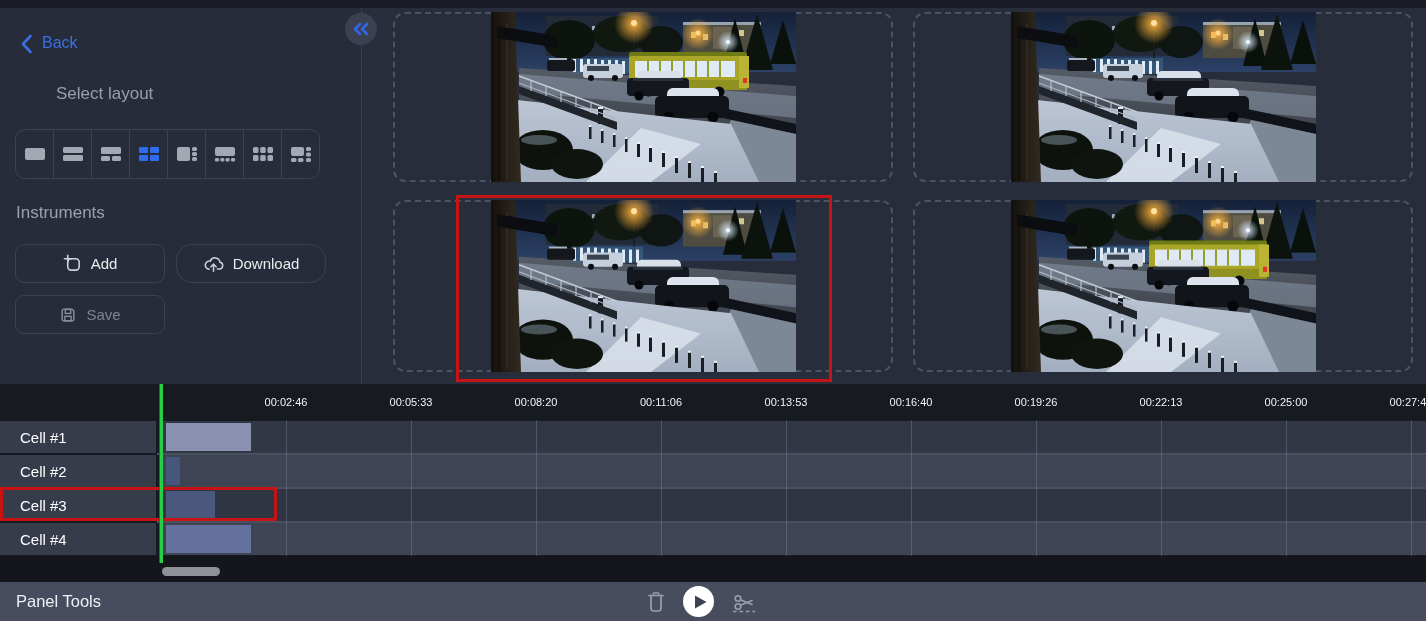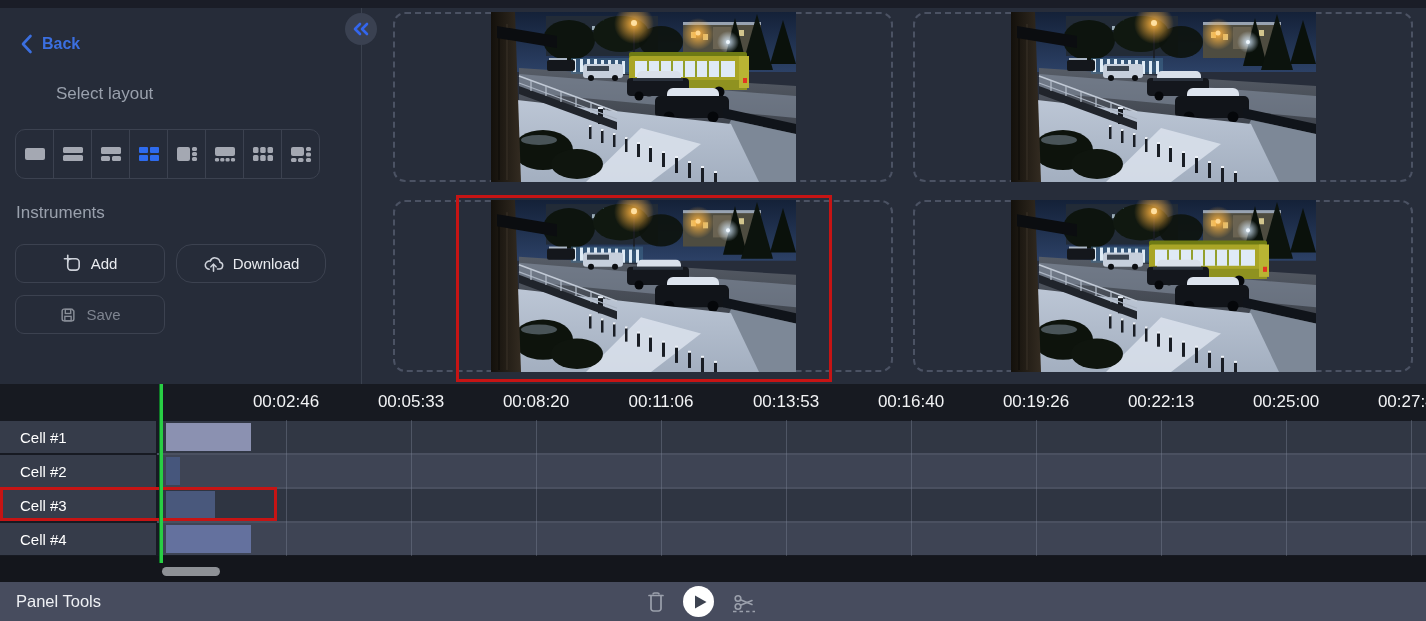--- a/index.html
+++ b/index.html
@@ -7,22 +7,22 @@
     background:#272d3a;font-family:"Liberation Sans",sans-serif;
     -webkit-font-smoothing:antialiased;}
   .abs{position:absolute;}
 
   
   .top-strip{left:0;top:0;width:1426px;height:8px;background:#1a1d27;}
 
   
   .sidebar{left:0;top:8px;width:362px;height:377px;background:#262c39;
     border-right:1px solid #3a414e;box-sizing:border-box;}
-  .back{position:absolute;left:20px;top:26px;display:flex;align-items:center;gap:9px;
-    color:#3b6fe0;font-size:16px;font-weight:700;cursor:pointer;}
+  .back{position:absolute;left:20px;top:26px;display:flex;align-items:flex-start;gap:9px;
+    color:#3b6fe0;font-size:16px;font-weight:400;cursor:pointer;}
   .section-title{position:absolute;left:16px;color:#99a0ac;font-size:17px;}
   .layout-group{position:absolute;left:15px;top:121px;display:flex;
     border:1px solid #3c4250;border-radius:10px;overflow:hidden;}
   .layout-btn{width:37px;height:48px;display:flex;align-items:center;justify-content:center;
     color:#a4a8b2;border-right:1px solid #3c4250;cursor:pointer;background:transparent;}
   .layout-btn:last-child{border-right:none;}
   .layout-btn.sel{color:#2e6bee;}
   .inst-btn{position:absolute;height:39px;box-sizing:border-box;display:flex;align-items:center;
     justify-content:center;gap:9px;border:1px solid #3c4250;border-radius:9px;background:transparent;
     color:#e9ebef;font-size:15px;cursor:pointer;font-family:inherit;}
@@ -36,21 +36,21 @@
 
   
   .cell{position:absolute;border:2px dashed #4b5263;border-radius:12px;box-sizing:border-box;
     display:flex;align-items:center;justify-content:center;cursor:pointer;}
   .cell svg{display:block;}
   .red-box{position:absolute;border:3px solid #c61414;box-sizing:border-box;z-index:5;pointer-events:none;}
 
   
   .ruler{left:0;top:384px;width:1426px;height:36px;background:#171a21;}
   .tick{position:absolute;top:0;height:36px;line-height:36px;transform:translateX(-50%);
-    color:#f2f3f5;font-size:17px;white-space:nowrap;}
+    color:#f2f3f5;font-size:11px;white-space:nowrap;}
   .rows-wrap{left:0;top:420px;width:1426px;height:136px;background:#171a22;}
   .t-row-label{position:absolute;left:0;width:156px;height:32px;background:#363c4a;
     color:#ffffff;font-size:15px;display:flex;align-items:center;padding-left:20px;
     box-sizing:border-box;cursor:default;}
   .t-row-track{position:absolute;left:160px;width:1266px;height:32px;cursor:pointer;}
   .t-clip{position:absolute;left:6px;top:2px;height:28px;cursor:pointer;}
   .vline{position:absolute;top:420px;height:136px;width:1px;background:rgba(130,138,156,.38);z-index:2;}
   .hline{position:absolute;left:157px;width:1269px;height:2px;background:#4a5060;z-index:1;}
   .playhead{left:159px;top:384px;width:4px;height:179px;z-index:6;
     background:linear-gradient(90deg,#0f7a27 0 1px,#28cf44 1px 4px);}

